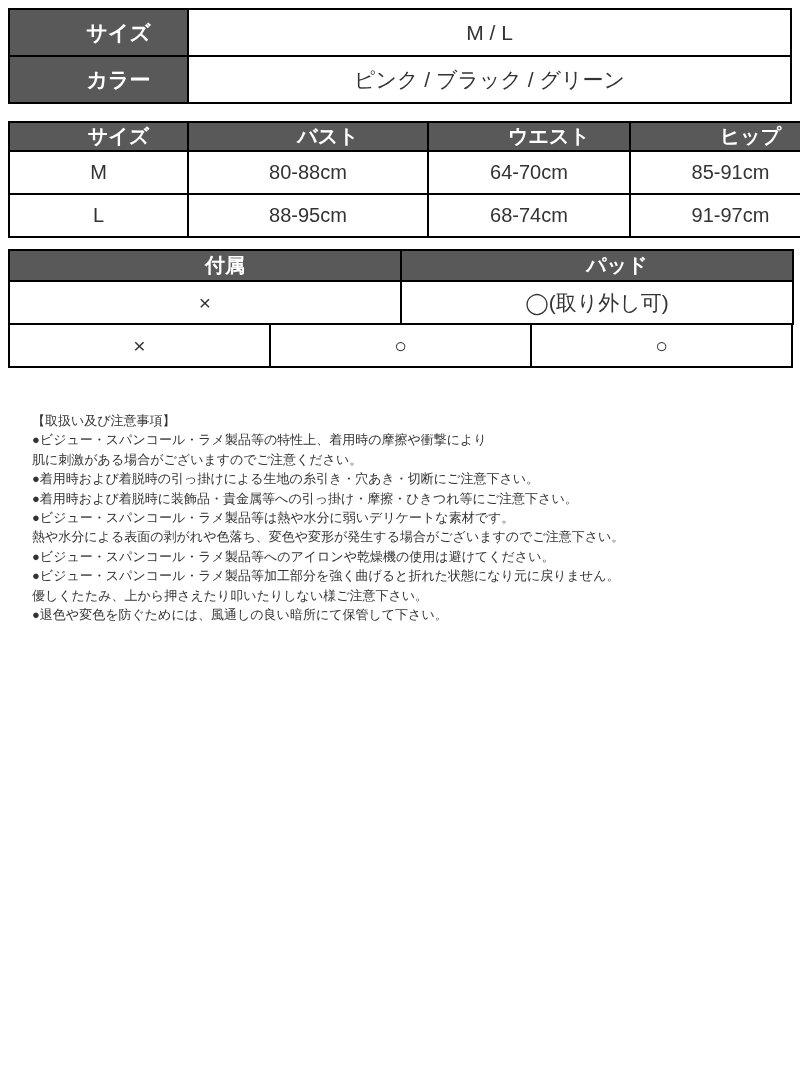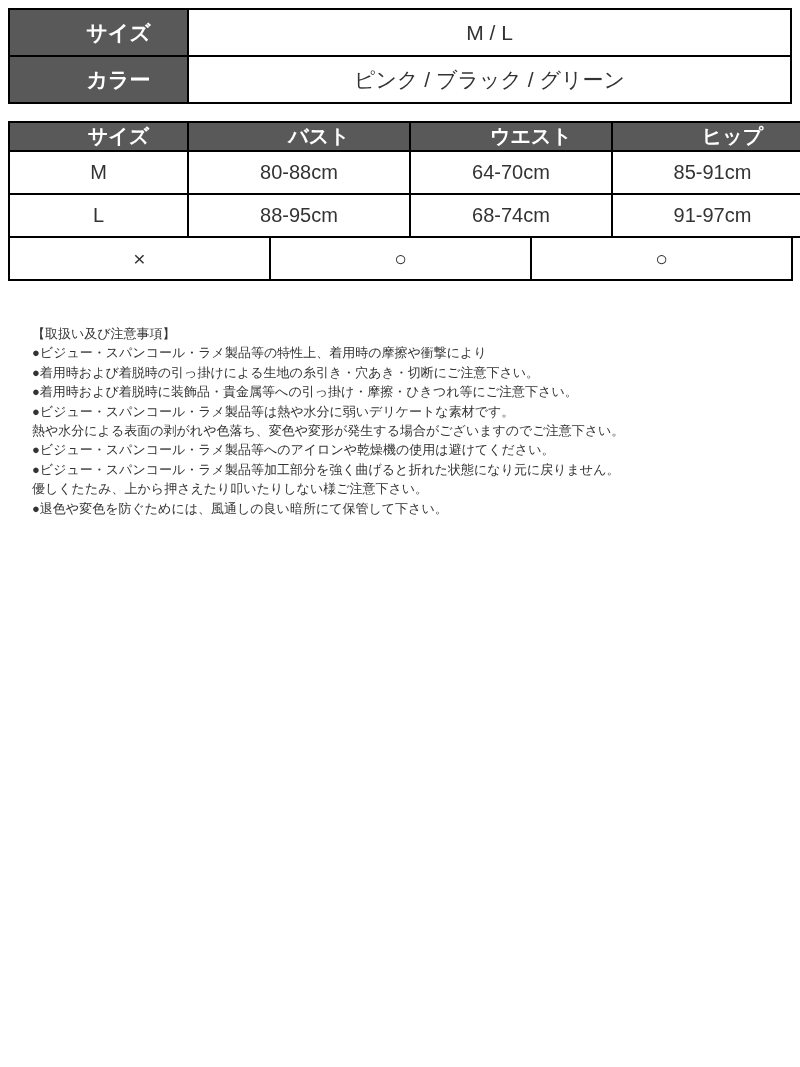--- a/index.html
+++ b/index.html
@@ -36,21 +36,21 @@
     font-weight: bold;
     padding-left: 40px;
   }
   
   .spec-table td, .spec-table th { height: 47px; font-size: 21px; }
   .spec-table .label-col { width: 179px; }
   
   .size-table th { height: 28px; font-size: 20px; }
   .size-table td { height: 43px; font-size: 20px; }
   .size-table .col-size { width: 179px; }
-  .size-table .col-bust { width: 222px; }
+  .size-table .col-bust { width: 240px; }
   .size-table .col-waist { width: 202px; }
   .size-table .col-hip { width: 201px; }
   
   .feature-table th { height: 31px; font-size: 20px; }
   .feature-table td { height: 43px; font-size: 21px; }
   .feature-table.two-col td, .feature-table.two-col th { width: 392px; }
   .feature-table.three-col td, .feature-table.three-col th { width: 261px; }
   .feature-table.stacked { margin-top: -2px; }
   .circle-cell { font-size: 24px; }
   .mt-table2 { margin-top: 17px; }
@@ -100,34 +100,47 @@
     </tr>
     <tr>
       <td>L</td>
       <td>88-95cm</td>
       <td>68-74cm</td>
       <td>91-97cm</td>
     </tr>
   </tbody>
     </table>
 
+  <table class="feature-table two-col mt-table3">
+    <tbody>
+        <tr>
+      <th>付属</th>
+      <th>パッド</th>
+    </tr>
+    <tr>
+      <td>×</td>
+      <td>◯(取り外し可)</td>
+    </tr>
+  </tbody>
+    </table>
 
   <table class="feature-table three-col stacked">
     <tbody>
     <tr>
       <td>×</td>
       <td class="circle-cell">○</td>
       <td class="circle-cell">○</td>
     </tr>
   </tbody>
     </table>
 
   <div class="notes">
     <div>【取扱い及び注意事項】</div>
     <div>●ビジュー・スパンコール・ラメ製品等の特性上、着用時の摩擦や衝撃により</div>
+    <div>肌に刺激がある場合がございますのでご注意ください。</div>
     <div>●着用時および着脱時の引っ掛けによる生地の糸引き・穴あき・切断にご注意下さい。</div>
     <div>●着用時および着脱時に装飾品・貴金属等への引っ掛け・摩擦・ひきつれ等にご注意下さい。</div>
     <div>●ビジュー・スパンコール・ラメ製品等は熱や水分に弱いデリケートな素材です。</div>
     <div>熱や水分による表面の剥がれや色落ち、変色や変形が発生する場合がございますのでご注意下さい。</div>
     <div>●ビジュー・スパンコール・ラメ製品等へのアイロンや乾燥機の使用は避けてください。</div>
     <div>●ビジュー・スパンコール・ラメ製品等加工部分を強く曲げると折れた状態になり元に戻りません。</div>
     <div>優しくたたみ、上から押さえたり叩いたりしない様ご注意下さい。</div>
     <div>●退色や変色を防ぐためには、風通しの良い暗所にて保管して下さい。</div>
   </div>
 

